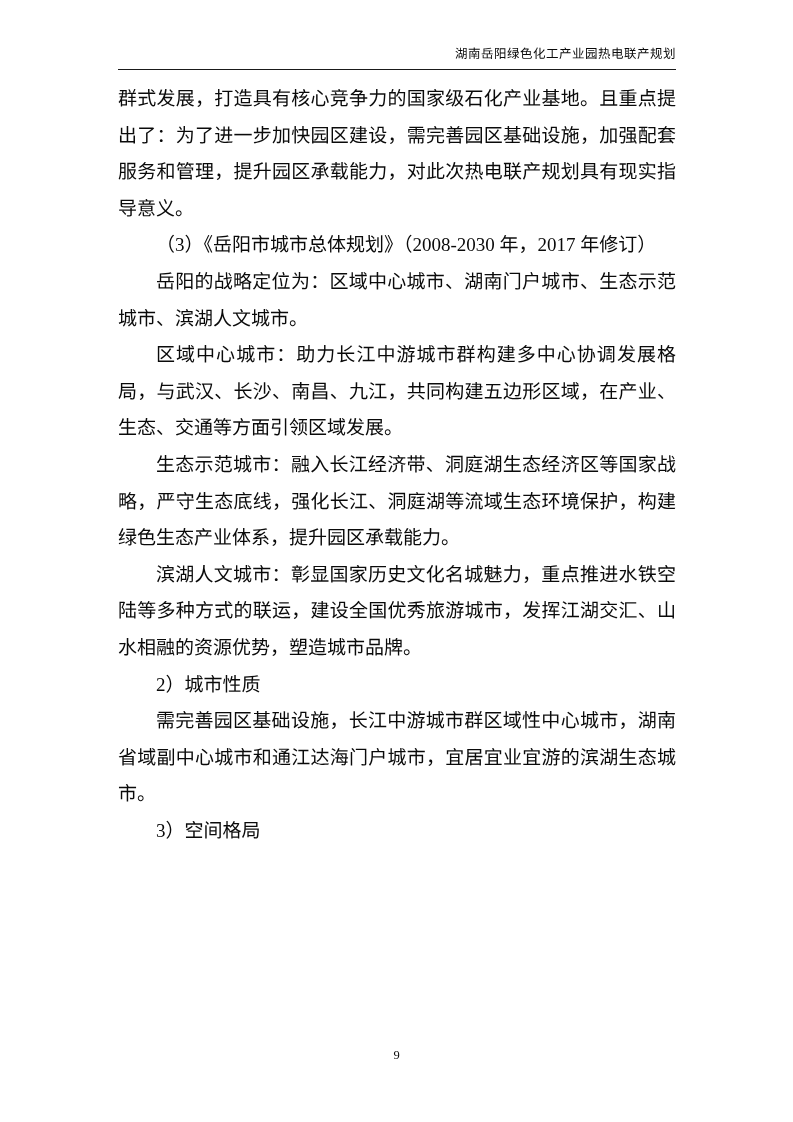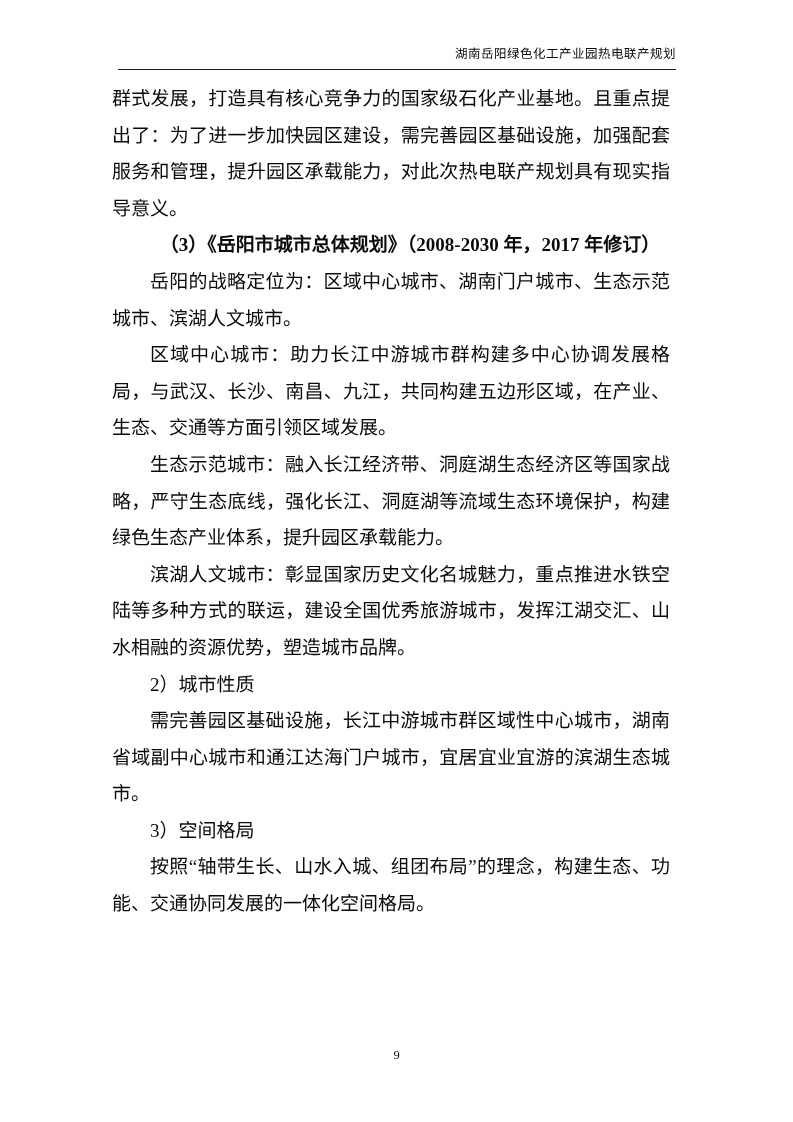--- a/index.html
+++ b/index.html
@@ -23,39 +23,39 @@
     width: 558px;
     text-align: right;
     font-size: 12.5px;
     line-height: 20px;
     padding-bottom: 5px;
     border-bottom: 1.5px solid #1a1a1a;
     letter-spacing: 0.5px;
   }
   .body-area {
     position: absolute;
-    left: 112px;
+    left: 118px;
     top: 81px;
     width: 558px;
     font-size: 19px;
     line-height: 36.6px;
     text-align: justify;
     text-justify: inter-ideograph;
   }
   .body-area p {
     margin: 0;
     padding: 0;
     text-indent: 2em;
   }
   .body-area p.no-indent {
     text-indent: 0;
   }
   .body-area p.heading {
-    font-weight: bold;
-    text-align: center;
+    font-weight: normal;
+    text-align: left;
   }
   .body-area p.subheading {
     text-align: left;
   }
   .footer {
     position: absolute;
     left: 0;
     top: 1046px;
     width: 793px;
     text-align: center;
@@ -75,20 +75,19 @@
   <div class="body-area" id="content">
       <p class="paragraph no-indent">群式发展，打造具有核心竞争力的国家级石化产业基地。且重点提出了：为了进一步加快园区建设，需完善园区基础设施，加强配套服务和管理，提升园区承载能力，对此次热电联产规划具有现实指导意义。</p>
       <p class="heading">（3）《岳阳市城市总体规划》（2008-2030 年，2017 年修订）</p>
       <p class="paragraph">岳阳的战略定位为：区域中心城市、湖南门户城市、生态示范城市、滨湖人文城市。</p>
       <p class="paragraph">区域中心城市：助力长江中游城市群构建多中心协调发展格局，与武汉、长沙、南昌、九江，共同构建五边形区域，在产业、生态、交通等方面引领区域发展。</p>
       <p class="paragraph">生态示范城市：融入长江经济带、洞庭湖生态经济区等国家战略，严守生态底线，强化长江、洞庭湖等流域生态环境保护，构建绿色生态产业体系，提升园区承载能力。</p>
       <p class="paragraph">滨湖人文城市：彰显国家历史文化名城魅力，重点推进水铁空陆等多种方式的联运，建设全国优秀旅游城市，发挥江湖交汇、山水相融的资源优势，塑造城市品牌。</p>
       <p class="subheading">2）城市性质</p>
       <p class="paragraph">需完善园区基础设施，长江中游城市群区域性中心城市，湖南省域副中心城市和通江达海门户城市，宜居宜业宜游的滨湖生态城市。</p>
       <p class="subheading">3）空间格局</p>
-      <p class="paragraph">按照“轴带生长、山水入城、组团布局”的理念，构建生态、功能、交通协同发展的一体化空间格局。</p>
     </div>
 
   <div class="footer">
     <span>9</span>
   </div>
 
 </div>
 
 </body></html>

